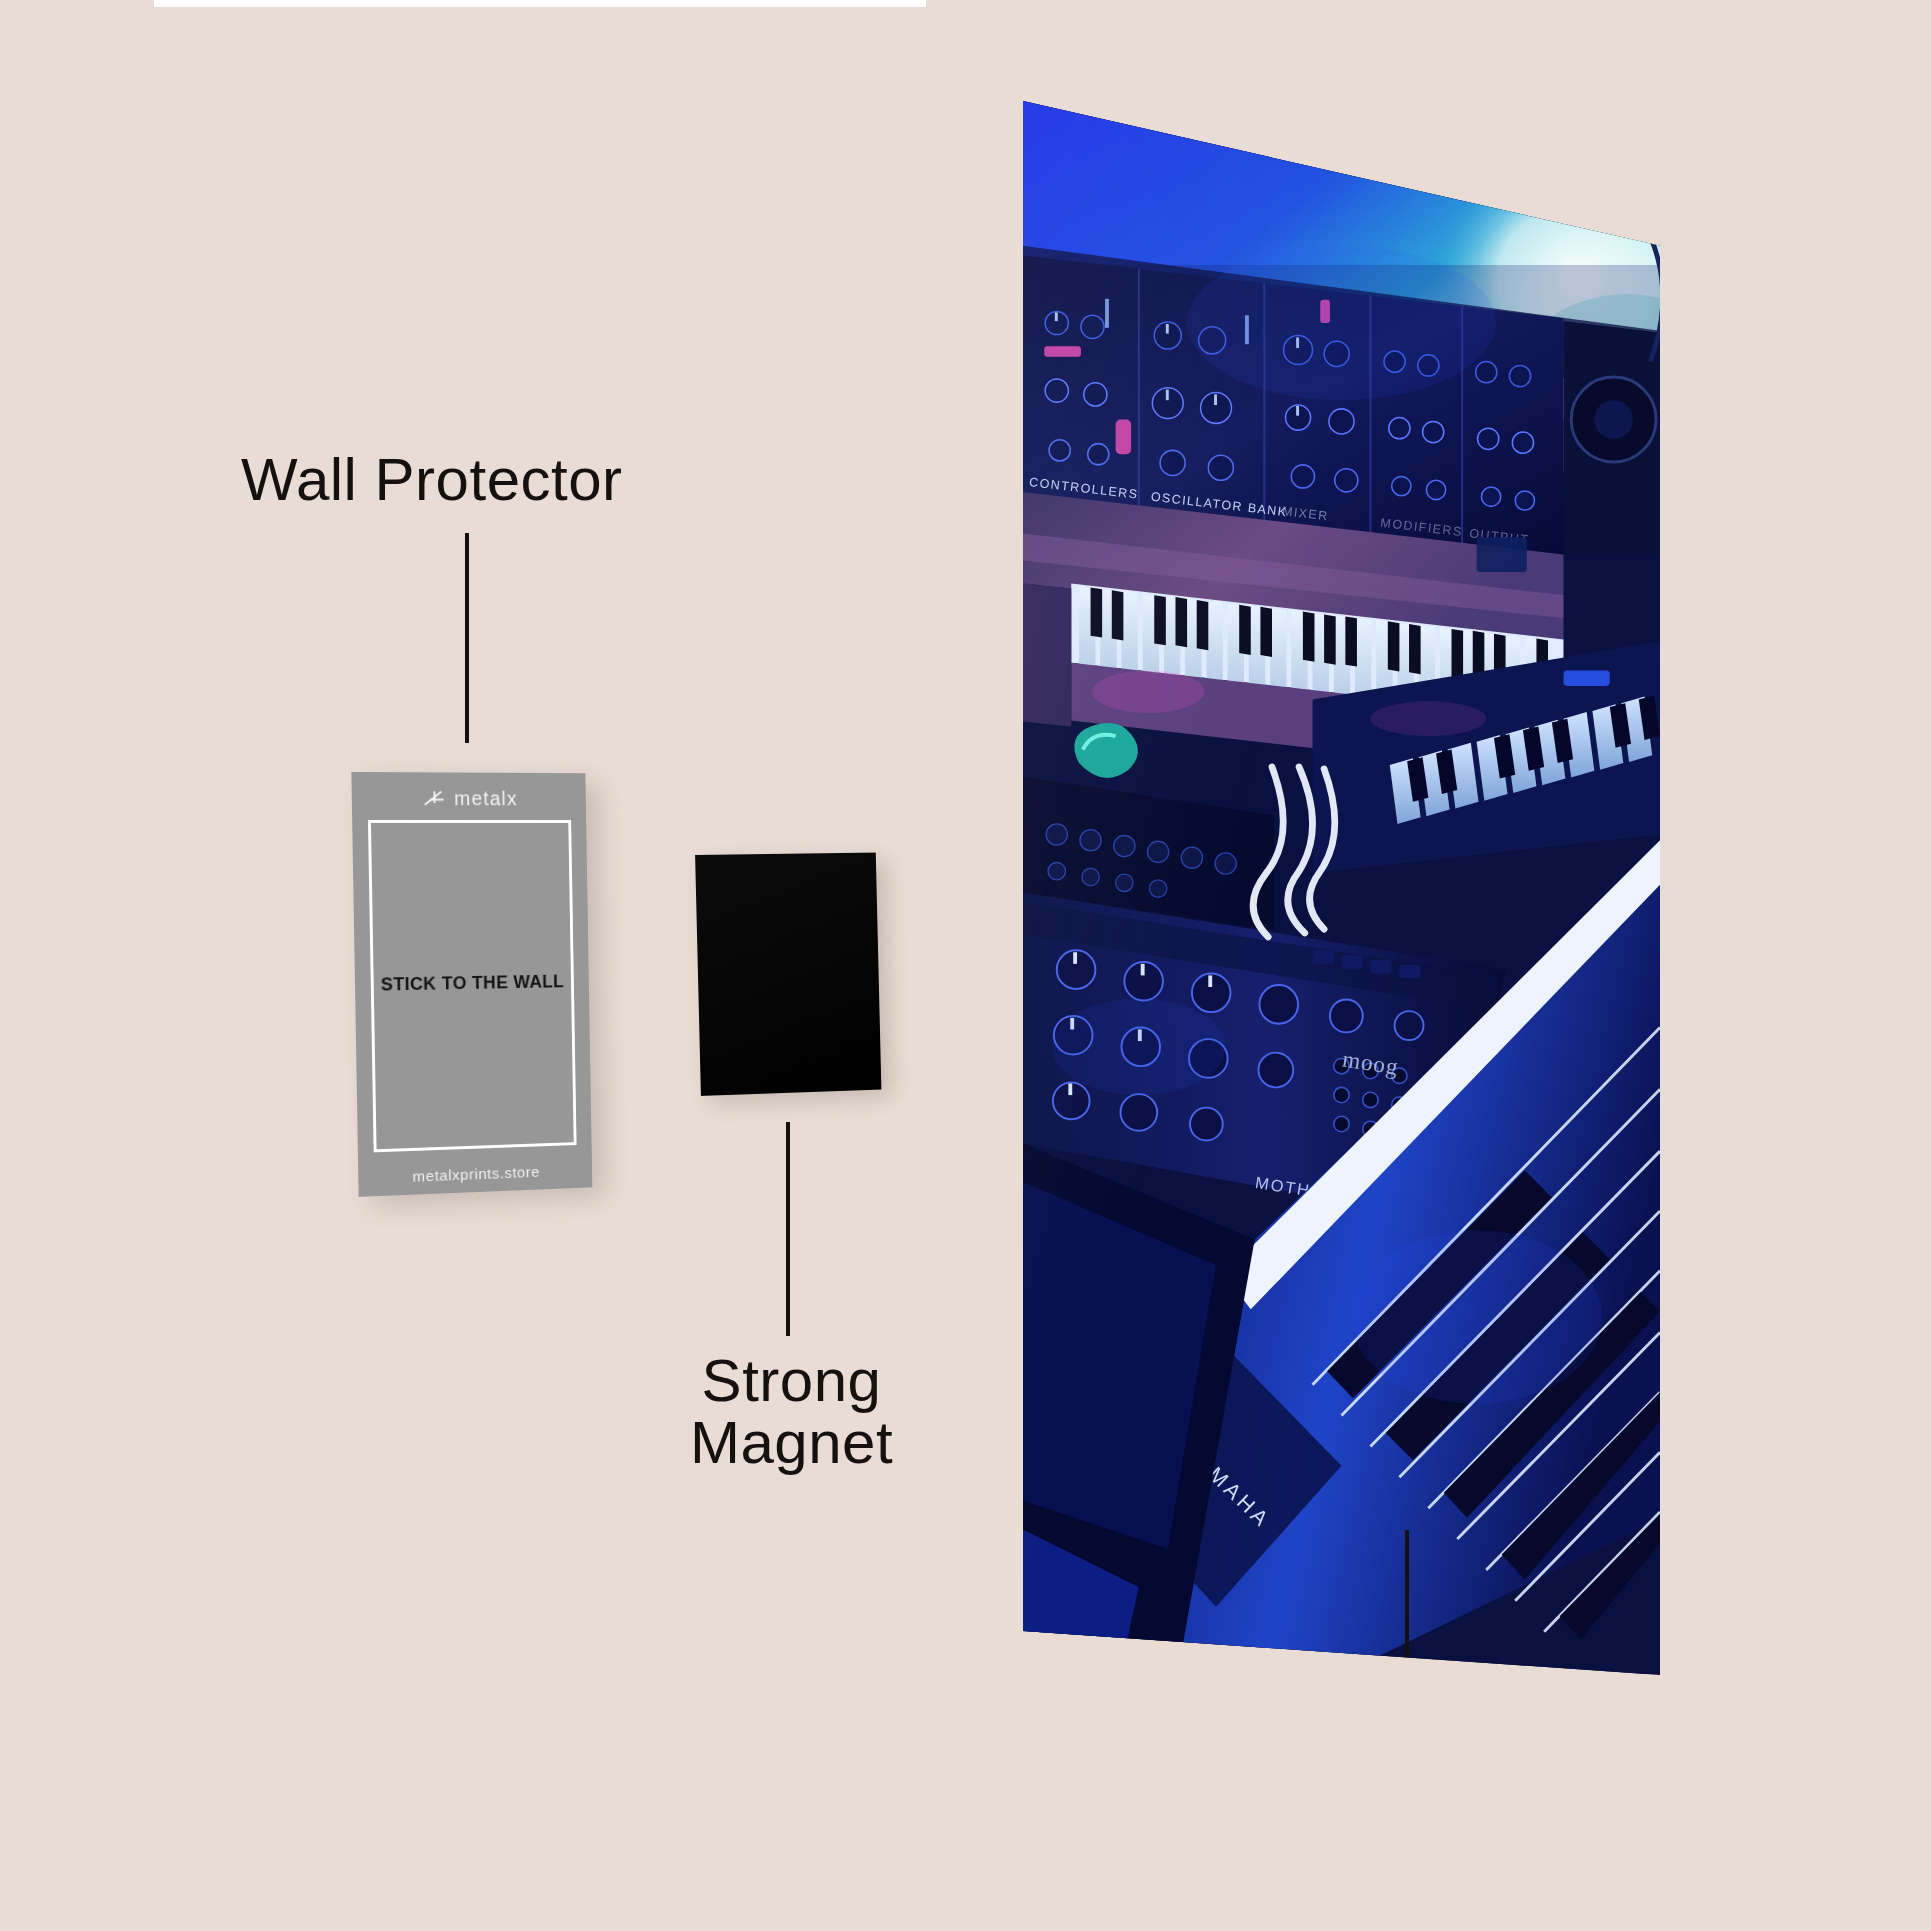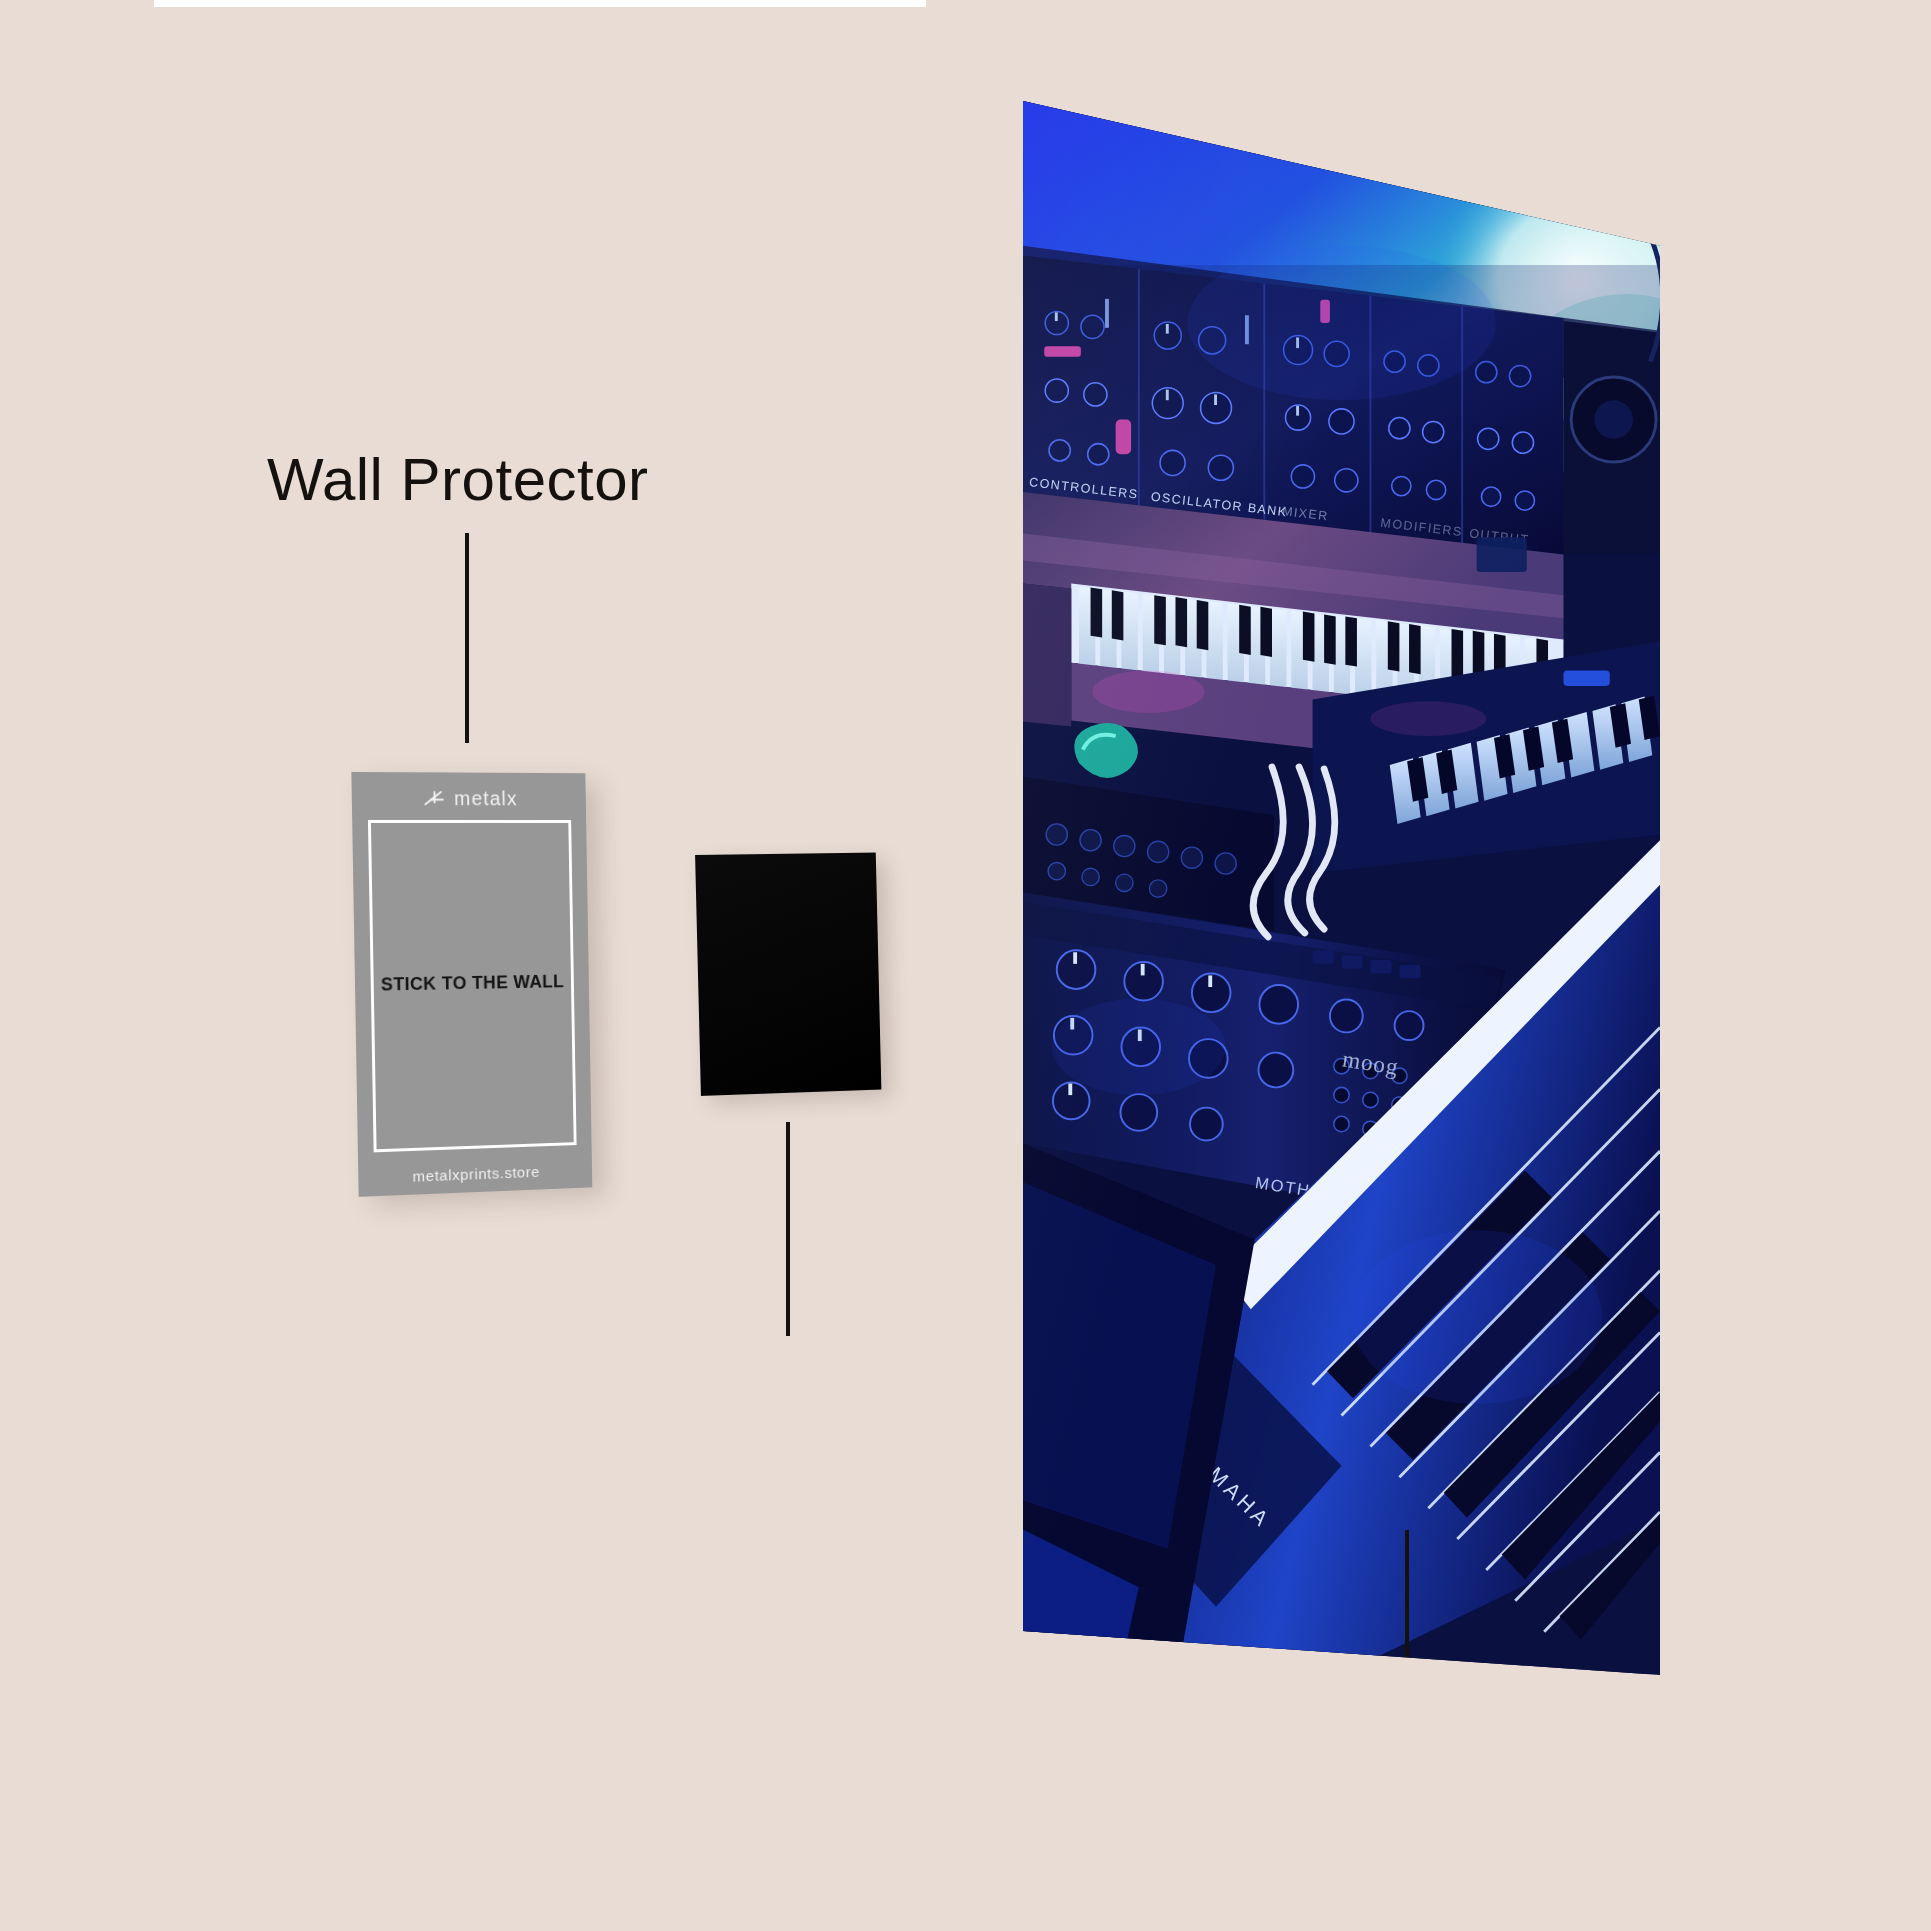--- a/index.html
+++ b/index.html
@@ -21,21 +21,21 @@
   
   .label{
     position:absolute;
     color:#15110f;
     font-family:"Liberation Sans", sans-serif;
     font-weight:400;
     letter-spacing:0.5px;
     white-space:pre-line;
     line-height:1.04;
   }
-  #label-wall{left:241px;top:449px;font-size:60px;margin-left:26px;}
+  #label-wall{left:241px;top:449px;font-size:60px;}
   #label-magnet{left:666px;top:1350px;font-size:60px;text-align:center;width:251px;}
   #label-poster{left:1202px;top:1678px;font-size:60px;}
 
   
   .leader{position:absolute;background:#15110f;width:3.9px;}
   #leader-wall{left:465px;top:533px;height:210px;}
   #leader-magnet{left:786px;top:1122px;height:214px;}
   #leader-poster{left:1405px;top:1530px;height:127px;}
   .card-face{
     position:absolute;
@@ -464,15 +464,17 @@
     <div class="card-url">metalxprints.store</div>
   </div>
 
   <div class="magnet"></div>
 
   <div class="leader" id="leader-wall"></div>
   <div class="leader" id="leader-magnet"></div>
   <div class="leader" id="leader-poster"></div>
 
   <div class="label" id="label-wall">Wall Protector</div>
+  <div class="label" id="label-magnet">Strong
+Magnet</div>
 
 </div>
 
 
 </body></html>

